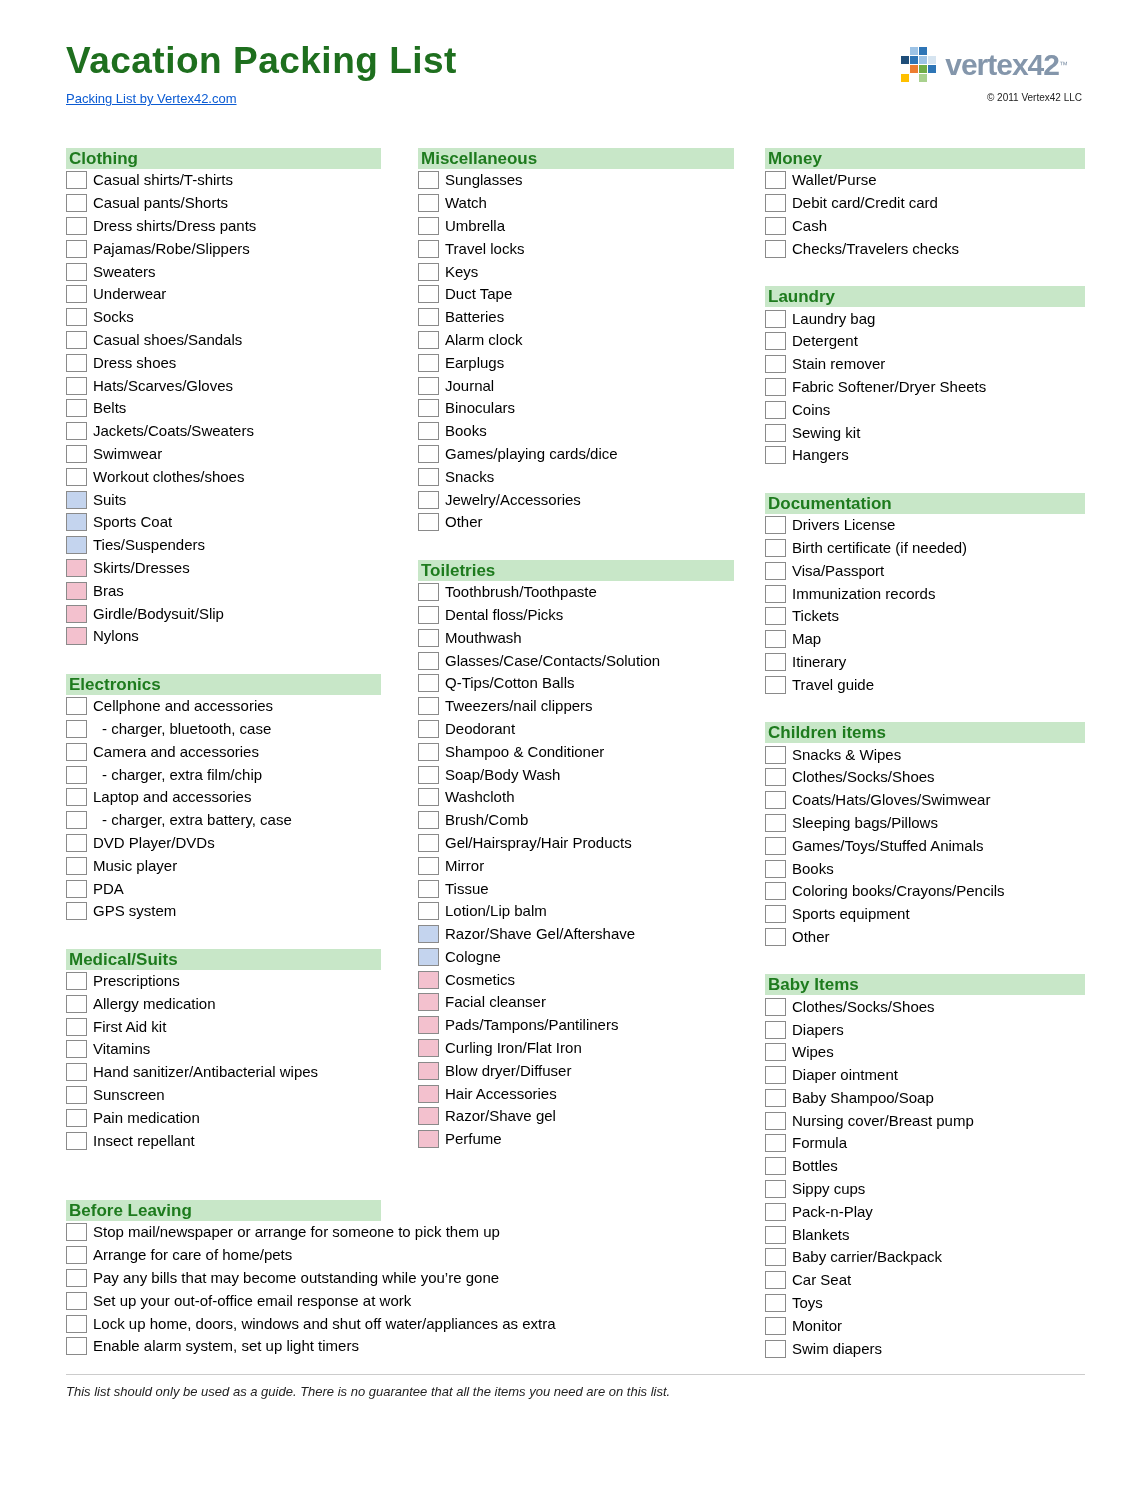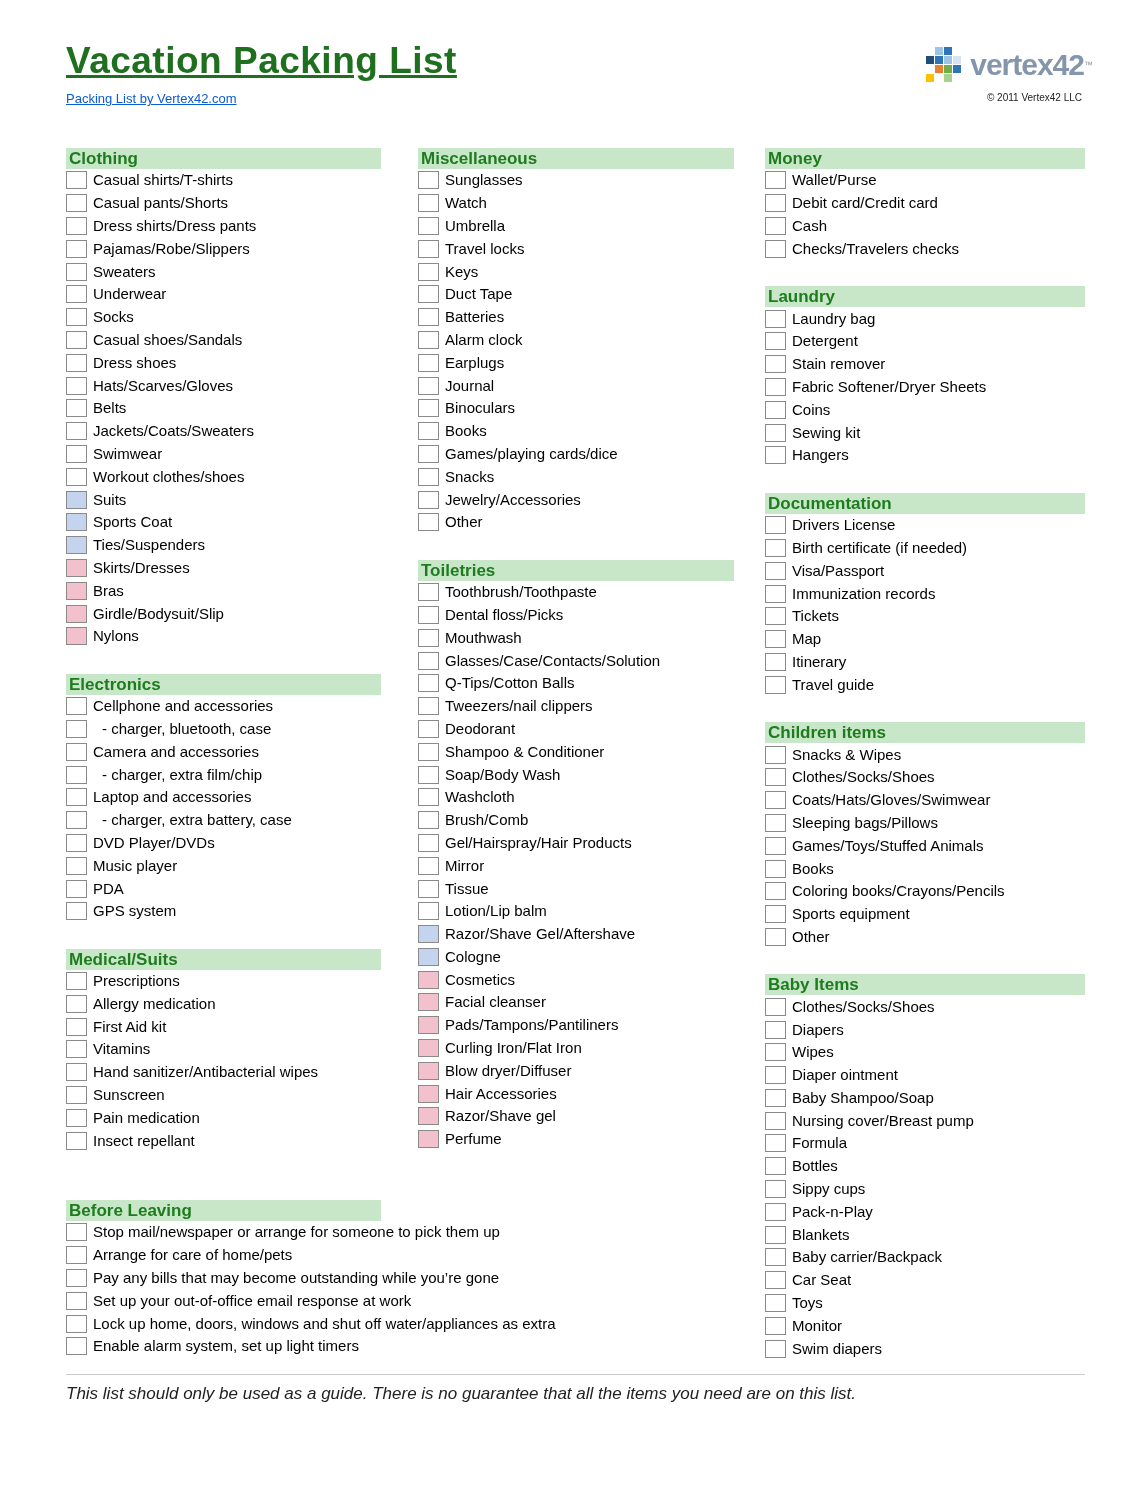--- a/index.html
+++ b/index.html
@@ -14,28 +14,28 @@
   html,body{margin:0;padding:0;}
   body{
     width:1148px;height:1486px;position:relative;background:#ffffff;
     font-family:"Liberation Sans", sans-serif;color:#000;overflow:hidden;
   }
 
   
   .page-title{
     position:absolute;left:66px;top:40px;margin:0;
     font-size:37px;font-weight:bold;color:var(--title-green);
-    letter-spacing:.5px;white-space:nowrap;text-decoration:underline;
+    letter-spacing:.5px;white-space:nowrap;
   }
   .subtitle-link{
     position:absolute;left:66px;top:91px;
     font-size:13px;color:var(--link-blue);text-decoration:underline;white-space:nowrap;
   }
   .logo{
-    position:absolute;right:55px;top:46px;height:38px;
+    position:absolute;right:80px;top:46px;height:38px;
     display:flex;align-items:center;
   }
   .logo-mark{position:relative;width:38px;height:36px;display:inline-block;margin-right:7px;}
   .logo-mark i{position:absolute;width:8px;height:8px;display:block;}
   .logo-text{
     font-size:30px;font-weight:bold;color:#8496ab;letter-spacing:-1px;line-height:36px;
   }
   .logo-tm{font-size:9px;color:#8496ab;vertical-align:top;line-height:18px;}
   .copyright{
     position:absolute;right:66px;top:92px;font-size:10px;color:#222;white-space:nowrap;
@@ -64,21 +64,21 @@
   }
   .checkbox.blue{background:var(--cb-blue);}
   .checkbox.pink{background:var(--cb-pink);}
   .item-label{font-size:15px;line-height:22px;}
   .item-label.indent{padding-left:9px;text-align:center;}
 
   
   .footer{
     position:absolute;left:66px;top:1374px;width:1019px;
     border-top:1px solid #cccccc;padding-top:9px;
-    font-size:17px;font-style:italic;color:#222;
+    font-size:13px;font-style:italic;color:#222;
   }
 </style>
 </head>
 <body>
 
 <header>
   <h1 class="page-title">Vacation Packing List</h1>
   <a class="subtitle-link" href="#">Packing List by Vertex42.com</a>
 
   <div class="logo">

